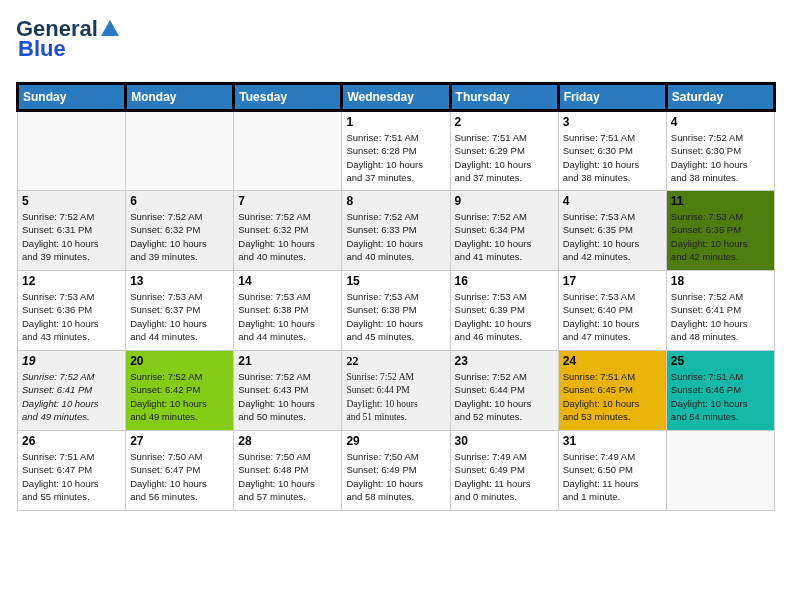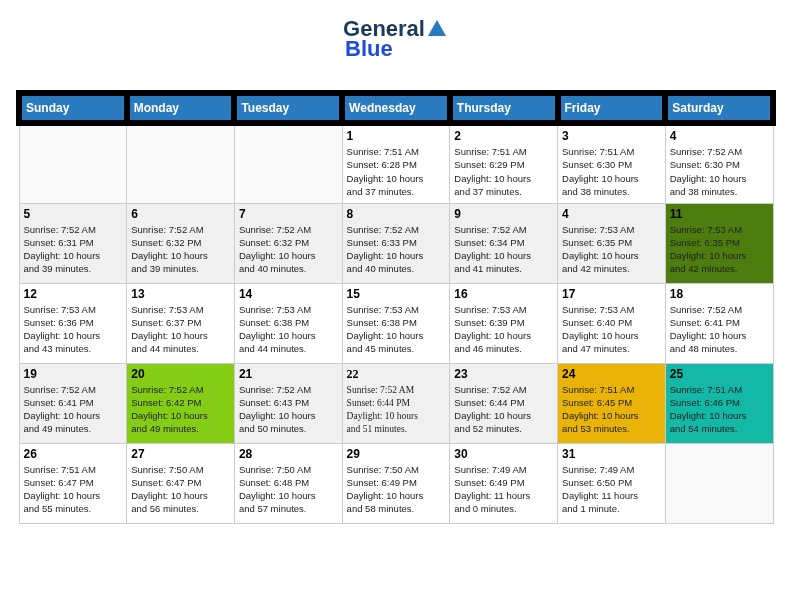--- a/index.html
+++ b/index.html
@@ -5,23 +5,23 @@
     * { margin: 0; padding: 0; box-sizing: border-box; }
     body {
       font-family: Arial, sans-serif;
       background: #fff;
       width: 792px;
       min-height: 612px;
       padding: 16px;
     }
     .header {
       display: flex;
-      justify-content: center;
+      justify-content: flex-start;
       align-items: flex-start;
-      margin-bottom: 28px;
+      margin-bottom: 20px;
     }
     .logo {
       display: flex;
       flex-direction: column;
       align-items: flex-start;
     }
     .logo-text {
       font-size: 22px;
       font-weight: bold;
       color: #1a3a5c;
@@ -42,21 +42,21 @@
       width: 100%;
       border-collapse: collapse;
       font-size: 10.5px;
     }
     .calendar th {
       background-color: #2a7abf;
       color: white;
       text-align: left;
       padding: 5px 4px;
       font-size: 12px;
-      border: 6px solid #000000;
+      border: 3px solid #000000;
     }
     .calendar td {
       vertical-align: top;
       border: 1px solid #ccc;
       padding: 3px 4px;
       width: calc(100%/7);
       height: 80px;
       background: #fff;
     }
     .calendar tr:nth-child(even) td {
@@ -236,21 +236,21 @@
         </td>
         <td>
           <span class="day-num">18</span>
           <div class="day-info" style="white-space: pre-line;">Sunrise: 7:52 AM
 Sunset: 6:41 PM
 Daylight: 10 hours
 and 48 minutes.</div>
         </td>
       </tr>
       <tr>
-        <td style="background: rgb(240, 240, 240);">
+        <td style="background: rgb(240, 240, 240); font-style: italic;">
           <span class="day-num">19</span>
           <div class="day-info" style="white-space: pre-line;">Sunrise: 7:52 AM
 Sunset: 6:41 PM
 Daylight: 10 hours
 and 49 minutes.</div>
         </td>
         <td style="background: #84cc16;">
           <span class="day-num">20</span>
           <div class="day-info" style="white-space: pre-line;">Sunrise: 7:52 AM
 Sunset: 6:42 PM

